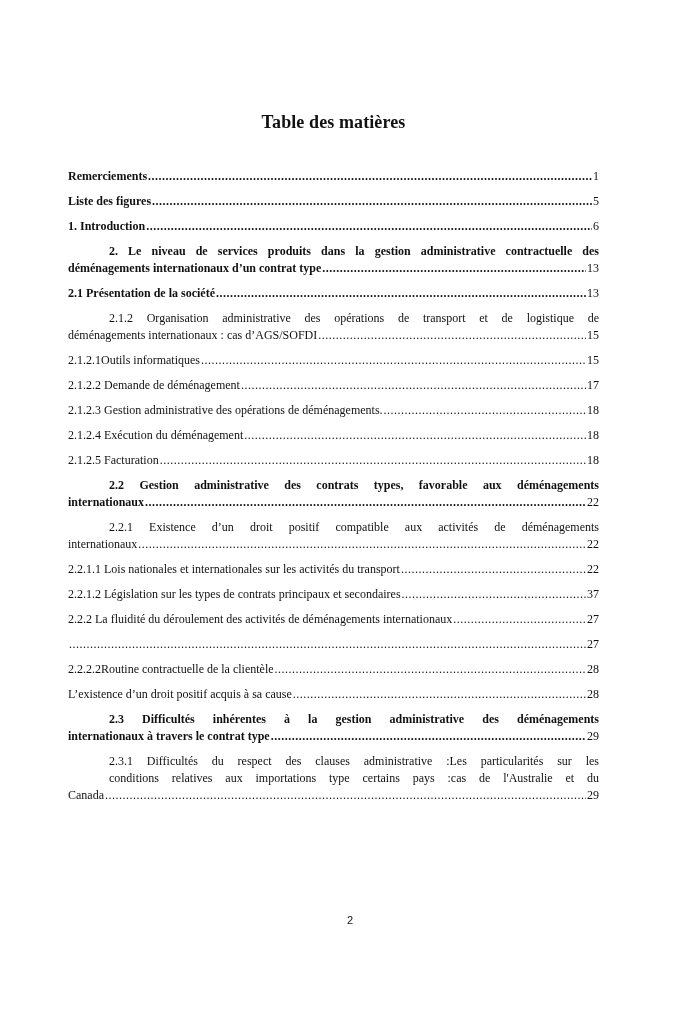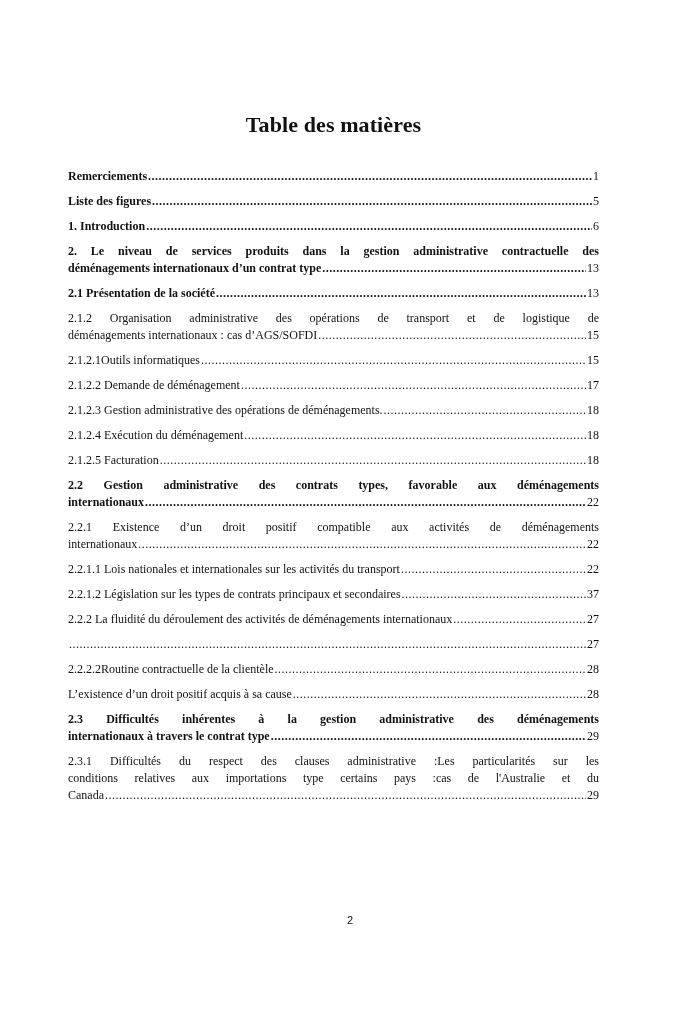--- a/index.html
+++ b/index.html
@@ -1,24 +1,24 @@
 <!DOCTYPE html>
 <html><head>
   <meta charset="utf-8">
   <style>
     html, body { margin: 0; padding: 0; background: #ffffff; }
     body { width: 700px; height: 1028px; position: relative; overflow: hidden;
            font-family: "Liberation Serif", "DejaVu Serif", serif; color: #111; }
     .page { position: absolute; left: 68px; top: 0; width: 531px; }
     .title { position: absolute; left: 0; width: 531px; top: 112px; text-align: center;
-             font-weight: bold; font-size: 22px; letter-spacing: 0.1px; }
+             font-weight: bold; font-size: 18px; letter-spacing: 0.1px; }
     .toc { position: absolute; left: 0; top: 168px; width: 531px; }
     .entry { font-size: 12px; line-height: 17px; margin-bottom: 8px; text-align: justify; }
     .entry.bold { font-weight: bold; }
-    .entry .pre { display: block; text-align: justify; text-align-last: justify; }
+    .entry .pre { display: block; text-align: justify; text-align-last: justify; margin-left: 41px; }
     .entry .last { display: flex; align-items: baseline; }
     .entry .last .txt { white-space: nowrap; flex: 0 0 auto; }
     .entry .last .dots { flex: 1 1 auto; overflow: hidden; white-space: nowrap; margin: 0 1px;
                          letter-spacing: 0.5px; }
     .entry .last .dots::before { content: "........................................................................................................................................................................................................................................"; }
     .entry .last .pg { flex: 0 0 auto; font-weight: normal; }
     .entry.bold .last .pg { font-weight: normal; }
     .footer { position: absolute; top: 914px; left: 0; width: 700px; text-align: center;
               font-family: "Liberation Sans", "DejaVu Sans", sans-serif; font-size: 11px; }
   </style>

